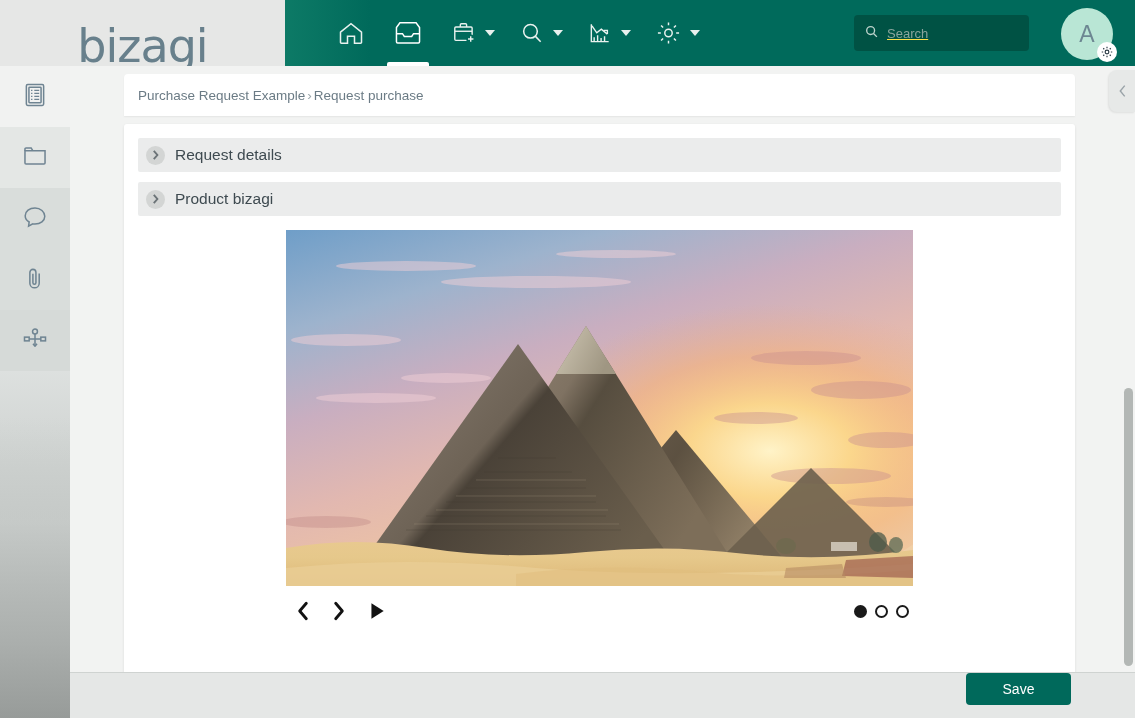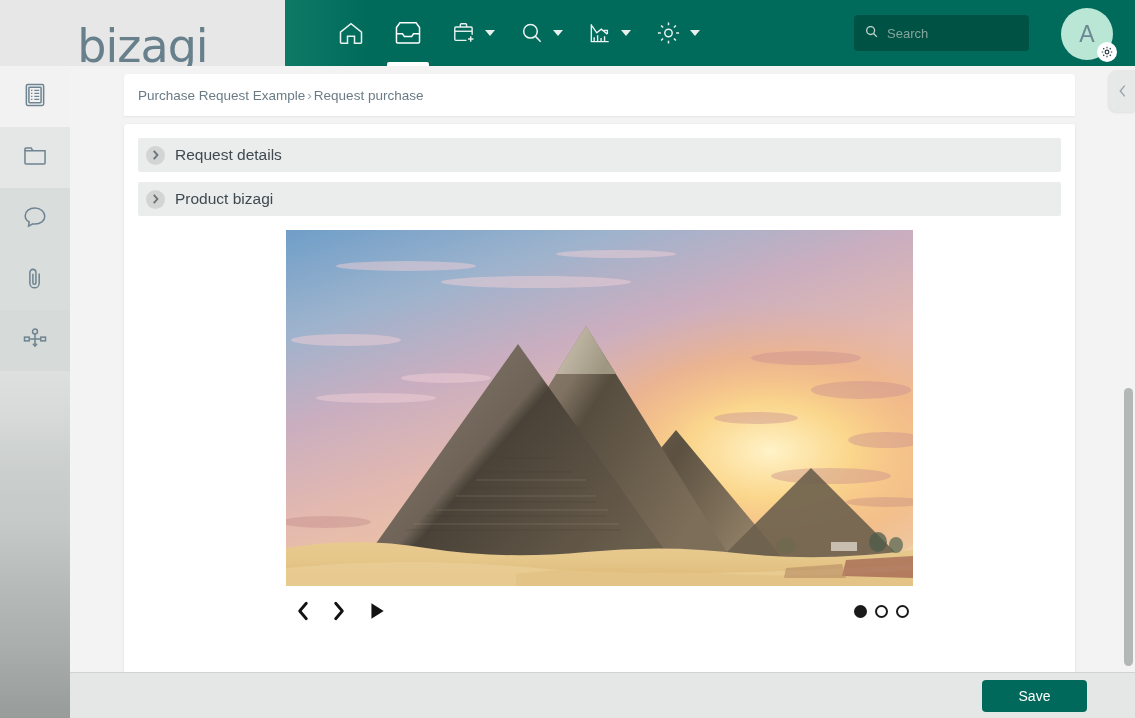--- a/index.html
+++ b/index.html
@@ -42,21 +42,21 @@
     content: ""; position: absolute; left: 8px; right: 8px; bottom: 0;
     height: 4px; background: #ffffff; border-radius: 2px 2px 0 0;
   }
   .search-box {
     position: absolute; right: 106px; top: 15px; width: 175px; height: 36px;
     background: #005244; border-radius: 4px; display: flex; align-items: center;
     padding: 0 10px; gap: 8px; cursor: text;
   }
   .search-box input {
     background: transparent; border: none; outline: none; color: #fde047;
-    font-size: 13px; font-family: "Liberation Sans", sans-serif; width: 120px;
+    font-size: 13px; font-family: "Liberation Sans", sans-serif; width: 120px; text-decoration: underline;
   }
   .search-box input::placeholder { color: #87a49c; }
   .avatar-wrap { position: absolute; right: 22px; top: 8px; width: 52px; height: 52px; cursor: pointer; }
   .avatar {
     width: 52px; height: 52px; border-radius: 50%; background: #b9e6d5;
     display: flex; align-items: center; justify-content: center;
     color: #6d8792; font-size: 23px; font-family: "Liberation Sans", sans-serif;
   }
   .avatar-gear {
     position: absolute; right: -4px; bottom: -2px; width: 20px; height: 20px;
@@ -139,21 +139,21 @@
   }
   .scrollbar-thumb {
     position: absolute; right: 2px; top: 322px; width: 9px; height: 278px;
     background: #b3b7b5; border-radius: 5px; cursor: pointer;
   }
 
   
   .footer {
     position: absolute; left: 70px; bottom: 0; right: 0; height: 46px;
     background: #e5e7e6; border-top: 1px solid #cfd3d1;
-    display: flex; align-items: center; justify-content: flex-end; padding-right: 48px; 
+    display: flex; align-items: flex-start; justify-content: flex-end; padding-right: 64px; 
   }
   .btn {
     width: 105px; height: 32px; background: #00695b; color: #ffffff;
     border: none; border-radius: 4px; font-size: 14px; cursor: pointer;
     font-family: "Liberation Sans", sans-serif;
   }
 
   
   .photo { width: 627px; height: 356px; display: block; }
 </style>

